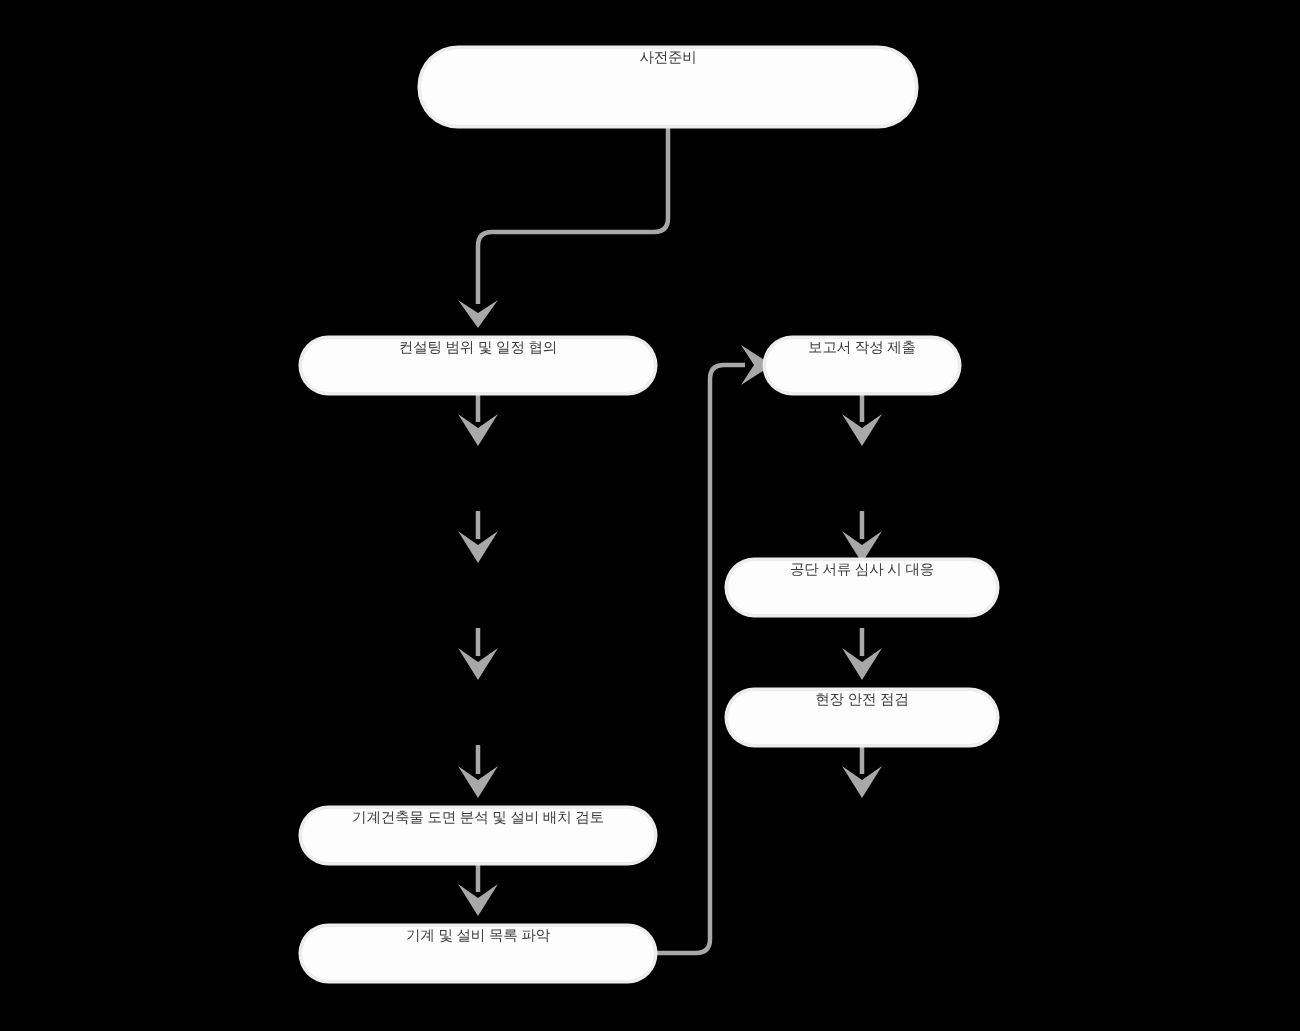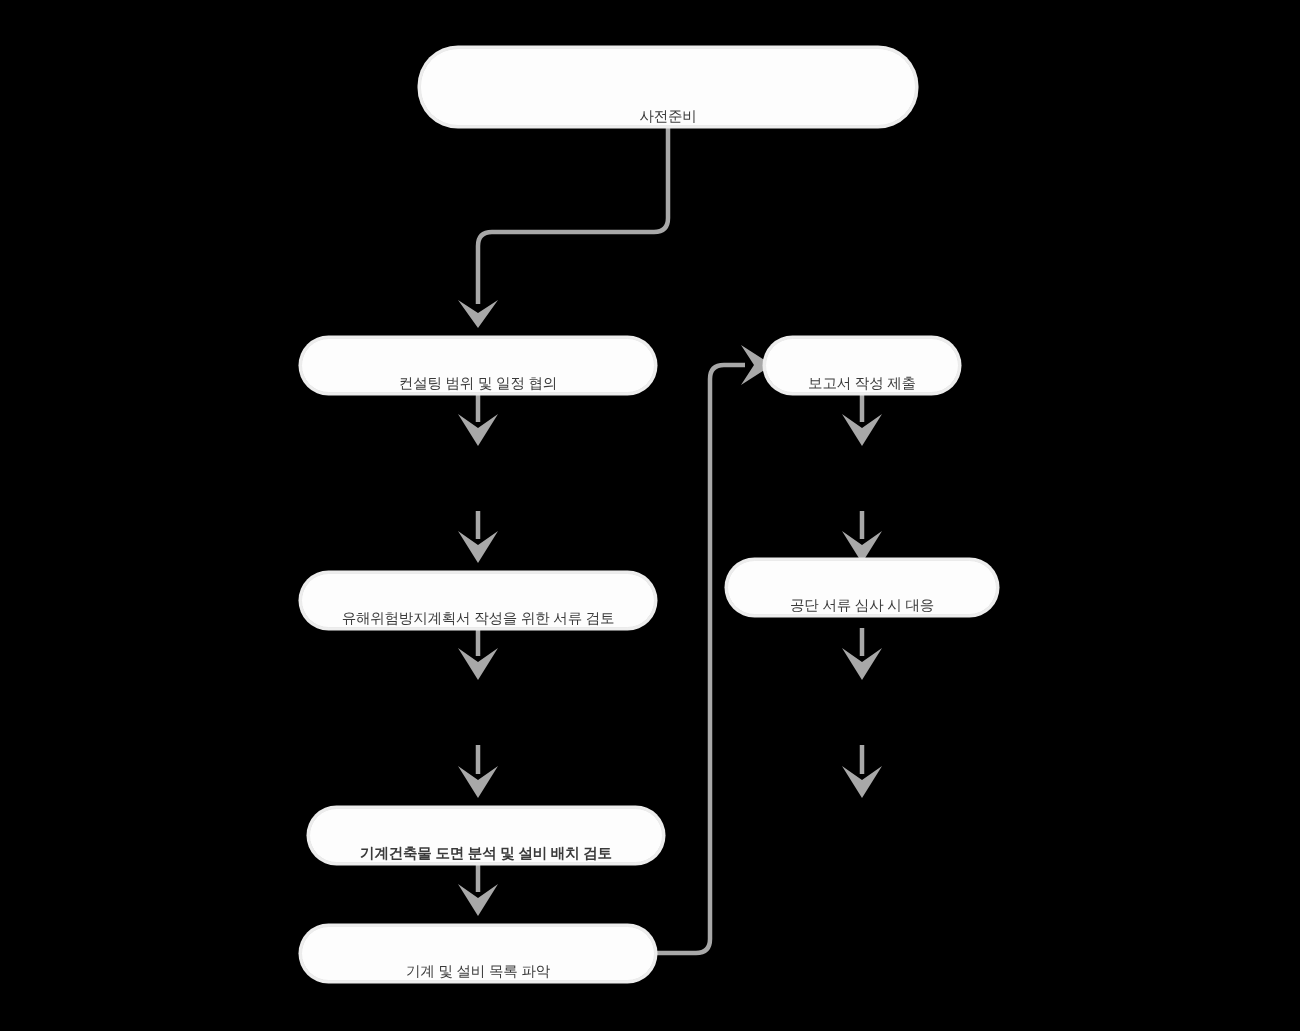--- a/index.html
+++ b/index.html
@@ -31,21 +31,21 @@
   }
   .node {
     position: absolute;
     box-sizing: border-box;
     background: #fdfdfd;
     border: 1px solid #ebebeb;
     border-radius: 30px;
     box-shadow: 0 1px 3px rgba(255,255,255,0.10),
                 0 0 0 2.5px #ededed;
     display: flex;
-    align-items: flex-end;
+    align-items: flex-start;
     justify-content: center;
     text-align: center;
     color: #3a3a3a;
     font-size: 14.5px;
     letter-spacing: -0.2px;
     line-height: 1.2;
     z-index: 2;
   }
   .node.start {
     border-radius: 38px;
@@ -112,30 +112,30 @@
     </g>
   </svg>
 
   <div class="node start" id="node-start" style="left: 420px; top: 48px; width: 496px; height: 78px;">
     <span class="node-label">사전준비</span>
   </div>
 
   <div class="node" id="node-left-1" style="left: 301px; top: 338px; width: 354px; height: 55px;">
     <span class="node-label">컨설팅 범위 및 일정 협의</span>
   </div>
-  <div class="node" id="node-left-3" style="left: 301px; top: 573px; width: 354px; height: 55px;">
-    <span class="node-label">유해위험방지계획서 작성을 위한 서류 검토</span>
-  </div>
-  <div class="node" id="node-left-5" style="left: 309px; top: 808px; width: 354px; height: 55px; font-weight: bold;">
+  <div class="node" id="node-left-5" style="left: 301px; top: 808px; width: 354px; height: 55px;">
     <span class="node-label">기계건축물 도면 분석 및 설비 배치 검토</span>
   </div>
   <div class="node" id="node-left-6" style="left: 301px; top: 926px; width: 354px; height: 55px;">
     <span class="node-label">기계 및 설비 목록 파악</span>
   </div>
 
   <div class="node" id="node-right-1" style="left: 765px; top: 338px; width: 194px; height: 55px;">
     <span class="node-label">보고서 작성 제출</span>
   </div>
   <div class="node" id="node-right-3" style="left: 727px; top: 560px; width: 270px; height: 55px;">
     <span class="node-label">공단 서류 심사 시 대응</span>
   </div>
+  <div class="node" id="node-right-4" style="left: 727px; top: 690px; width: 270px; height: 55px;">
+    <span class="node-label">현장 안전 점검</span>
+  </div>
 
 </div>
 
 </body></html>

